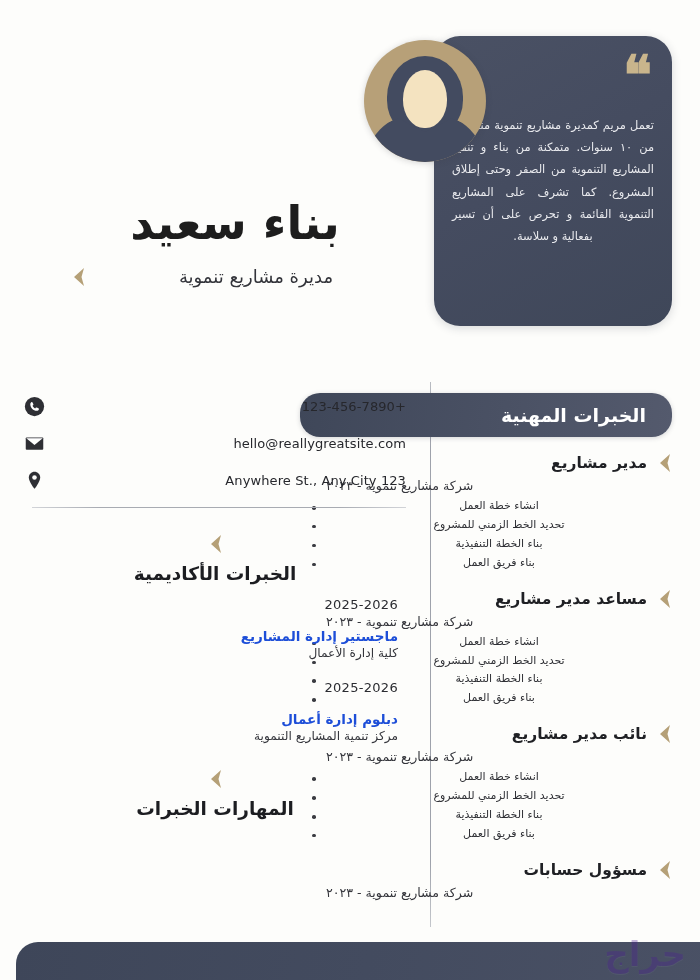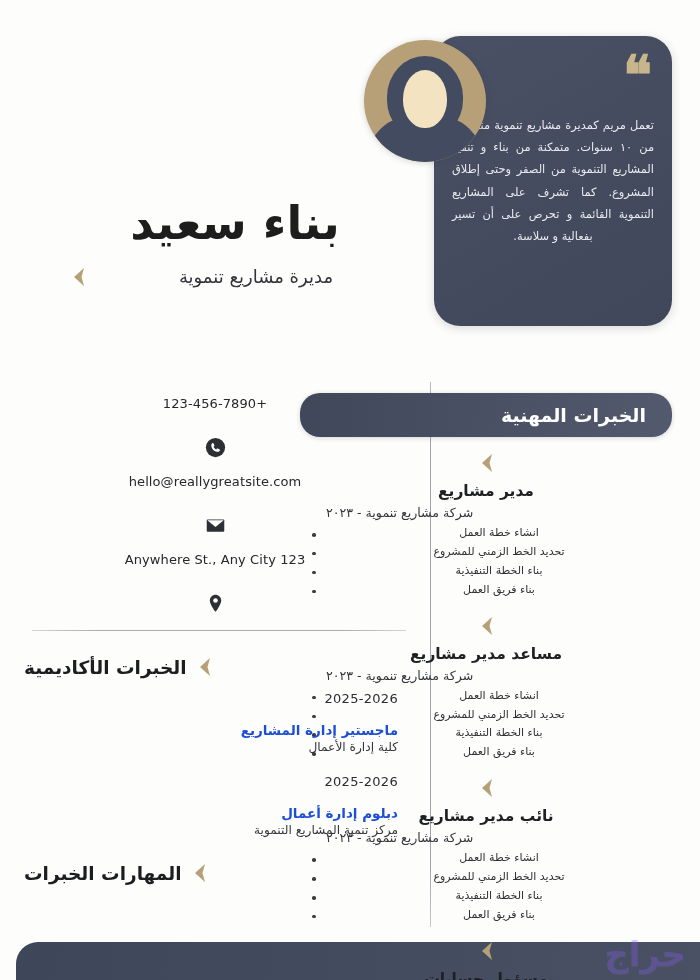--- a/index.html
+++ b/index.html
@@ -13,21 +13,21 @@
   .page{position:absolute;inset:0;}
 
   
   .bottom-strip{
     position:absolute;left:16px;right:-20px;bottom:0;height:38px;
     background:linear-gradient(100deg,#3e4659 0%,#434b5f 50%,#4a5165 100%);
     border-top-left-radius:22px;border-top-right-radius:22px;
   }
   .watermark{
     position:absolute;right:14px;bottom:6px;
-    font-size:34px;font-weight:700;color:#8b5cf6;opacity:.32;
+    font-size:34px;font-weight:700;color:#4c1d95;opacity:.32;
     letter-spacing:1px;pointer-events:none;
     text-shadow:0 1px 0 rgba(120,128,145,.55);
     text-align:center;
   }
 
   
   .bio-card{
     position:absolute;left:434px;top:36px;width:238px;height:290px;
     background:linear-gradient(150deg,#4a5164 0%,#454c60 45%,#3f4759 100%);
     border-radius:26px;
@@ -102,21 +102,21 @@
     padding:0 26px;
     box-shadow:0 1px 5px rgba(45,50,65,.2);
     margin-top:11px;
   }
   .sec-bar-txt{
     color:#fff;font-size:19px;font-weight:700;letter-spacing:.3px;direction:rtl;
   }
 
   .job{margin-top:16px;}
   .job-head{
-    display:flex;flex-direction:column;align-items:center;justify-content:flex-start;
+    display:flex;flex-direction:row;align-items:center;justify-content:flex-start;
     gap:9px;direction:rtl;
   }
   .job-head .role{
     font-size:15.5px;font-weight:700;color:#1f2024;direction:rtl;
   }
   .job-company{
     margin-top:5px;padding-left:26px;
     text-align:left;font-size:12.6px;color:#34353b;direction:rtl;
   }
   .job-bullets{
@@ -130,35 +130,35 @@
   }
   .job-bullets li::after{
     content:"";position:absolute;left:12px;top:9px;
     width:3.5px;height:3.5px;border-radius:50%;background:#3a3b41;
   }
 
   
   .right-col{position:absolute;left:24px;top:392px;width:382px;}
   .contact{margin-top:4px;}
   .contact-row{
-    display:flex;flex-direction:column;align-items:center;justify-content:flex-start;
+    display:flex;flex-direction:row;align-items:center;justify-content:space-between;
     gap:26px;margin-bottom:16px;
   }
   .contact-txt{font-size:13px;color:#26272c;letter-spacing:.1px;}
   .ico{width:21px;height:21px;flex:none;}
   .ico svg{display:block;width:100%;height:100%;}
 
   .h-divider{
     height:1px;margin:10px 0 0 8px;
     background:linear-gradient(90deg,#d2d4d8,#a8abb2 18%,#a8abb2 82%,#d2d4d8);
   }
 
   .rsec{margin-top:26px;}
   .rsec-head{
-    display:flex;flex-direction:row;align-items:flex-start;justify-content:flex-end;
+    display:flex;flex-direction:column;align-items:center;justify-content:flex-end;
     gap:9px;direction:rtl;
   }
   .rsec-title{
     font-size:18.5px;font-weight:700;color:#1c1d21;direction:rtl;letter-spacing:.2px;
   }
   .edu{margin-top:13px;text-align:right;direction:rtl;padding-right:8px;}
   .edu + .edu{margin-top:20px;}
   .edu-years{font-size:13px;color:#2b2c31;letter-spacing:.3px;direction:ltr;text-align:right;}
   .edu-degree{font-size:13.5px;font-weight:700;color:#1d4ed8;margin-top:16px;}
   .edu-place{font-size:12.2px;color:#35363c;margin-top:2px;}

